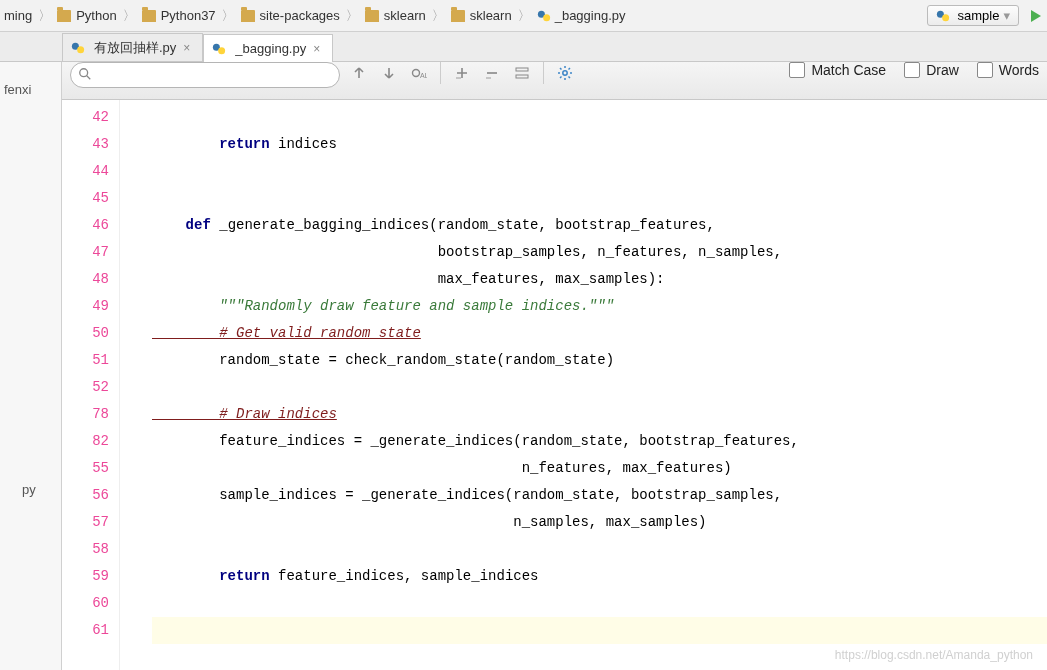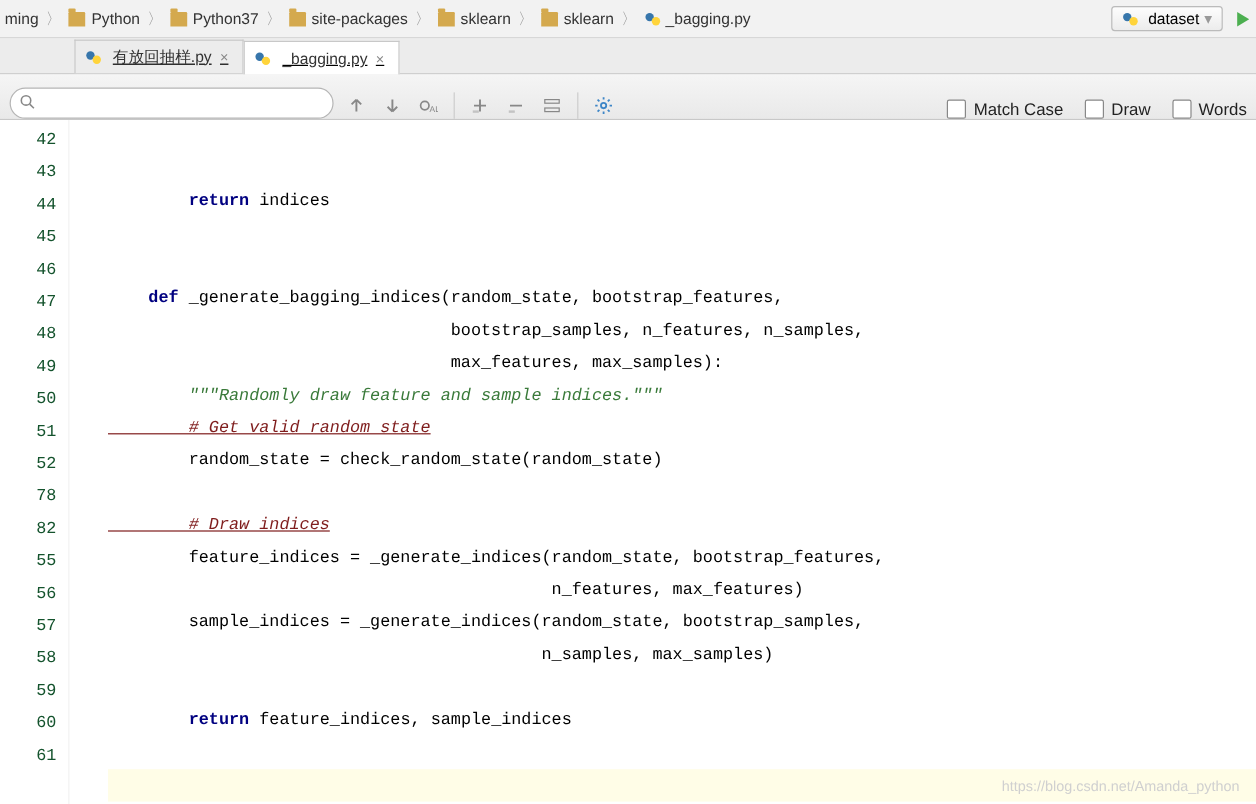--- a/index.html
+++ b/index.html
@@ -11,51 +11,51 @@
 .bc-sep { color: #999; padding: 0 2px; }
 .folder-icon { width: 14px; height: 12px; background: #d4a94e; border-radius: 1px 1px 0 0; position: relative; margin-right: 5px; display: inline-block; }
 .folder-icon::before { content: ""; position: absolute; top: -3px; left: 0; width: 6px; height: 3px; background: #d4a94e; border-radius: 1px 1px 0 0; }
 .pyfile-icon { width: 14px; height: 14px; display: inline-flex; align-items: center; justify-content: center; margin-right: 4px; }
 .pyfile-icon svg { width: 14px; height: 14px; }
 .run-config { margin-left: auto; display: flex; align-items: center; gap: 8px; padding: 0 6px; }
 .run-sel { border: 1px solid #bbb; background: linear-gradient(#fdfdfd,#ececec); border-radius: 3px; padding: 2px 8px; display: flex; align-items: center; gap: 4px; cursor: pointer; }
 .play-icon { width: 0; height: 0; border-left: 10px solid #4caf50; border-top: 6px solid transparent; border-bottom: 6px solid transparent; margin-left: 4px; cursor: pointer; }
 
 
-.tab-bar { height: 30px; background: #ececec; border-bottom: 1px solid #c8c8c8; display: flex; align-items: flex-end; padding-left: 62px; text-decoration: underline; }
+.tab-bar { height: 30px; background: #ececec; border-bottom: 1px solid #c8c8c8; display: flex; align-items: flex-end; padding-left: 62px; }
 .tab { display: flex; align-items: center; height: 28px; padding: 0 10px 0 8px; background: #ececec; border: 1px solid #c8c8c8; border-bottom: none; margin-right: 0; gap: 5px; cursor: pointer; font-size: 13px; color: #333; }
 .tab.active { background: #fff; border-top: 1px solid #c8c8c8; position: relative; top: 1px; }
 .tab .close { color: #888; font-size: 12px; padding: 0 2px; cursor: pointer; }
 
 
 .main-row { display: flex; height: calc(670px - 62px); }
 .sidebar { width: 62px; background: #f7f7f7; border-right: 1px solid #d0d0d0; position: relative; }
 .side-label { position: absolute; top: 20px; left: 4px; font-size: 13px; color: #555; }
 .side-label2 { position: absolute; top: 420px; left: 22px; font-size: 13px; color: #555; }
 
 
-.find-bar { height: 38px; background: linear-gradient(#f5f5f5,#e9e9e9); border-bottom: 1px solid #c8c8c8; display: flex; align-items: flex-end; padding: 0 8px; gap: 10px; }
+.find-bar { height: 38px; background: linear-gradient(#f5f5f5,#e9e9e9); border-bottom: 1px solid #c8c8c8; display: flex; align-items: flex-start; padding: 0 8px; gap: 10px; }
 .search-wrap { position: relative; display: flex; align-items: center; }
 .search-input { width: 270px; height: 26px; border: 1px solid #b5b5b5; border-radius: 13px; padding: 0 10px 0 28px; font-size: 13px; outline: none; background: #fff; }
 .mag-icon { position: absolute; left: 8px; top: 5px; width: 14px; height: 14px; }
 .find-icons { display: flex; gap: 12px; align-items: center; }
 .fi { width: 18px; height: 18px; display: flex; align-items: center; justify-content: center; color: #777; cursor: pointer; }
 .fi svg { width: 16px; height: 16px; }
 .divider { width: 1px; height: 22px; background: #ccc; }
 .checks { display: flex; gap: 18px; margin-left: auto; align-items: center; }
 .chk { display: flex; align-items: center; gap: 6px; cursor: pointer; font-size: 14px; color: #222; }
 .chk-box { width: 16px; height: 16px; border: 1px solid #888; border-radius: 2px; background: #fff; }
 
 
 .editor-wrap { flex: 1; display: flex; flex-direction: column; min-width: 0; }
 .editor { flex: 1; display: flex; background: #fff; overflow: hidden; font-family: "Consolas","Menlo","Courier New",monospace; font-size: 14px; }
-.gutter { width: 58px; text-align: right; padding: 4px 10px 0 0; color: #14532d; background: #fff; border-right: 1px solid #eee; user-select: none; }
+.gutter { width: 58px; text-align: right; padding: 4px 10px 0 0; color: #ec4899; background: #fff; border-right: 1px solid #eee; user-select: none; }
 .gutter div { height: 27px; line-height: 27px; }
 .fold-strip { width: 14px; background: #fff; border-right: 0; position: relative; }
-.code { flex: 1; padding: 4px 0 0 18px; white-space: pre; color: #000; margin-top: 24px; }
+.code { flex: 1; padding: 4px 0 0 18px; white-space: pre; color: #000; }
 .code div { height: 27px; line-height: 27px; }
 .kw { color: #000080; font-weight: bold; }
 .cm { color: #7f1d1d; font-style: italic; text-decoration: underline; }
 .ds { color: #3a7a3a; font-style: italic; }
 .highlight-line { background: #fffde7; }
 .watermark { position: absolute; right: 14px; bottom: 8px; color: #d0d0d0; font-size: 12px; font-family: Arial; }
 
 .chev { color: #999; }
 </style>
 </head>
@@ -102,21 +102,21 @@
   </span>
 
   <div class="run-config">
     <div class="run-sel">
       <span class="pyfile-icon">
         <svg viewBox="0 0 16 16">
             <circle cx="5" cy="6" r="4" fill="#3776ab"></circle>
             <circle cx="11" cy="10" r="4" fill="#ffd43b"></circle>
           </svg>
       </span>
-      <span>dataset</span>
+      <span>sample</span>
       <span class="chev">▾</span>
     </div>
     <div class="play-icon"></div>
   </div>
 </div>
 
 <div class="tab-bar">
   <div class="tab">
     <span class="pyfile-icon">
       <svg viewBox="0 0 16 16">
@@ -133,20 +133,24 @@
           <circle cx="5" cy="6" r="4" fill="#3776ab"></circle>
           <circle cx="11" cy="10" r="4" fill="#ffd43b"></circle>
         </svg>
     </span>
     <span>_bagging.py</span>
     <span class="close">×</span>
   </div>
 </div>
 
 <div class="main-row">
+  <div class="sidebar">
+    <div class="side-label">fenxi</div>
+    <div class="side-label2">py</div>
+  </div>
 
   <div class="editor-wrap">
 
     <div class="find-bar">
       <div class="search-wrap">
         <svg class="mag-icon" viewBox="0 0 16 16">
             <circle cx="6.5" cy="6.5" r="4.5" fill="none" stroke="#888" stroke-width="1.5"></circle>
             <line x1="10" y1="10" x2="14" y2="14" stroke="#888" stroke-width="1.5"></line>
           </svg>
         <input class="search-input" placeholder="" style="">

